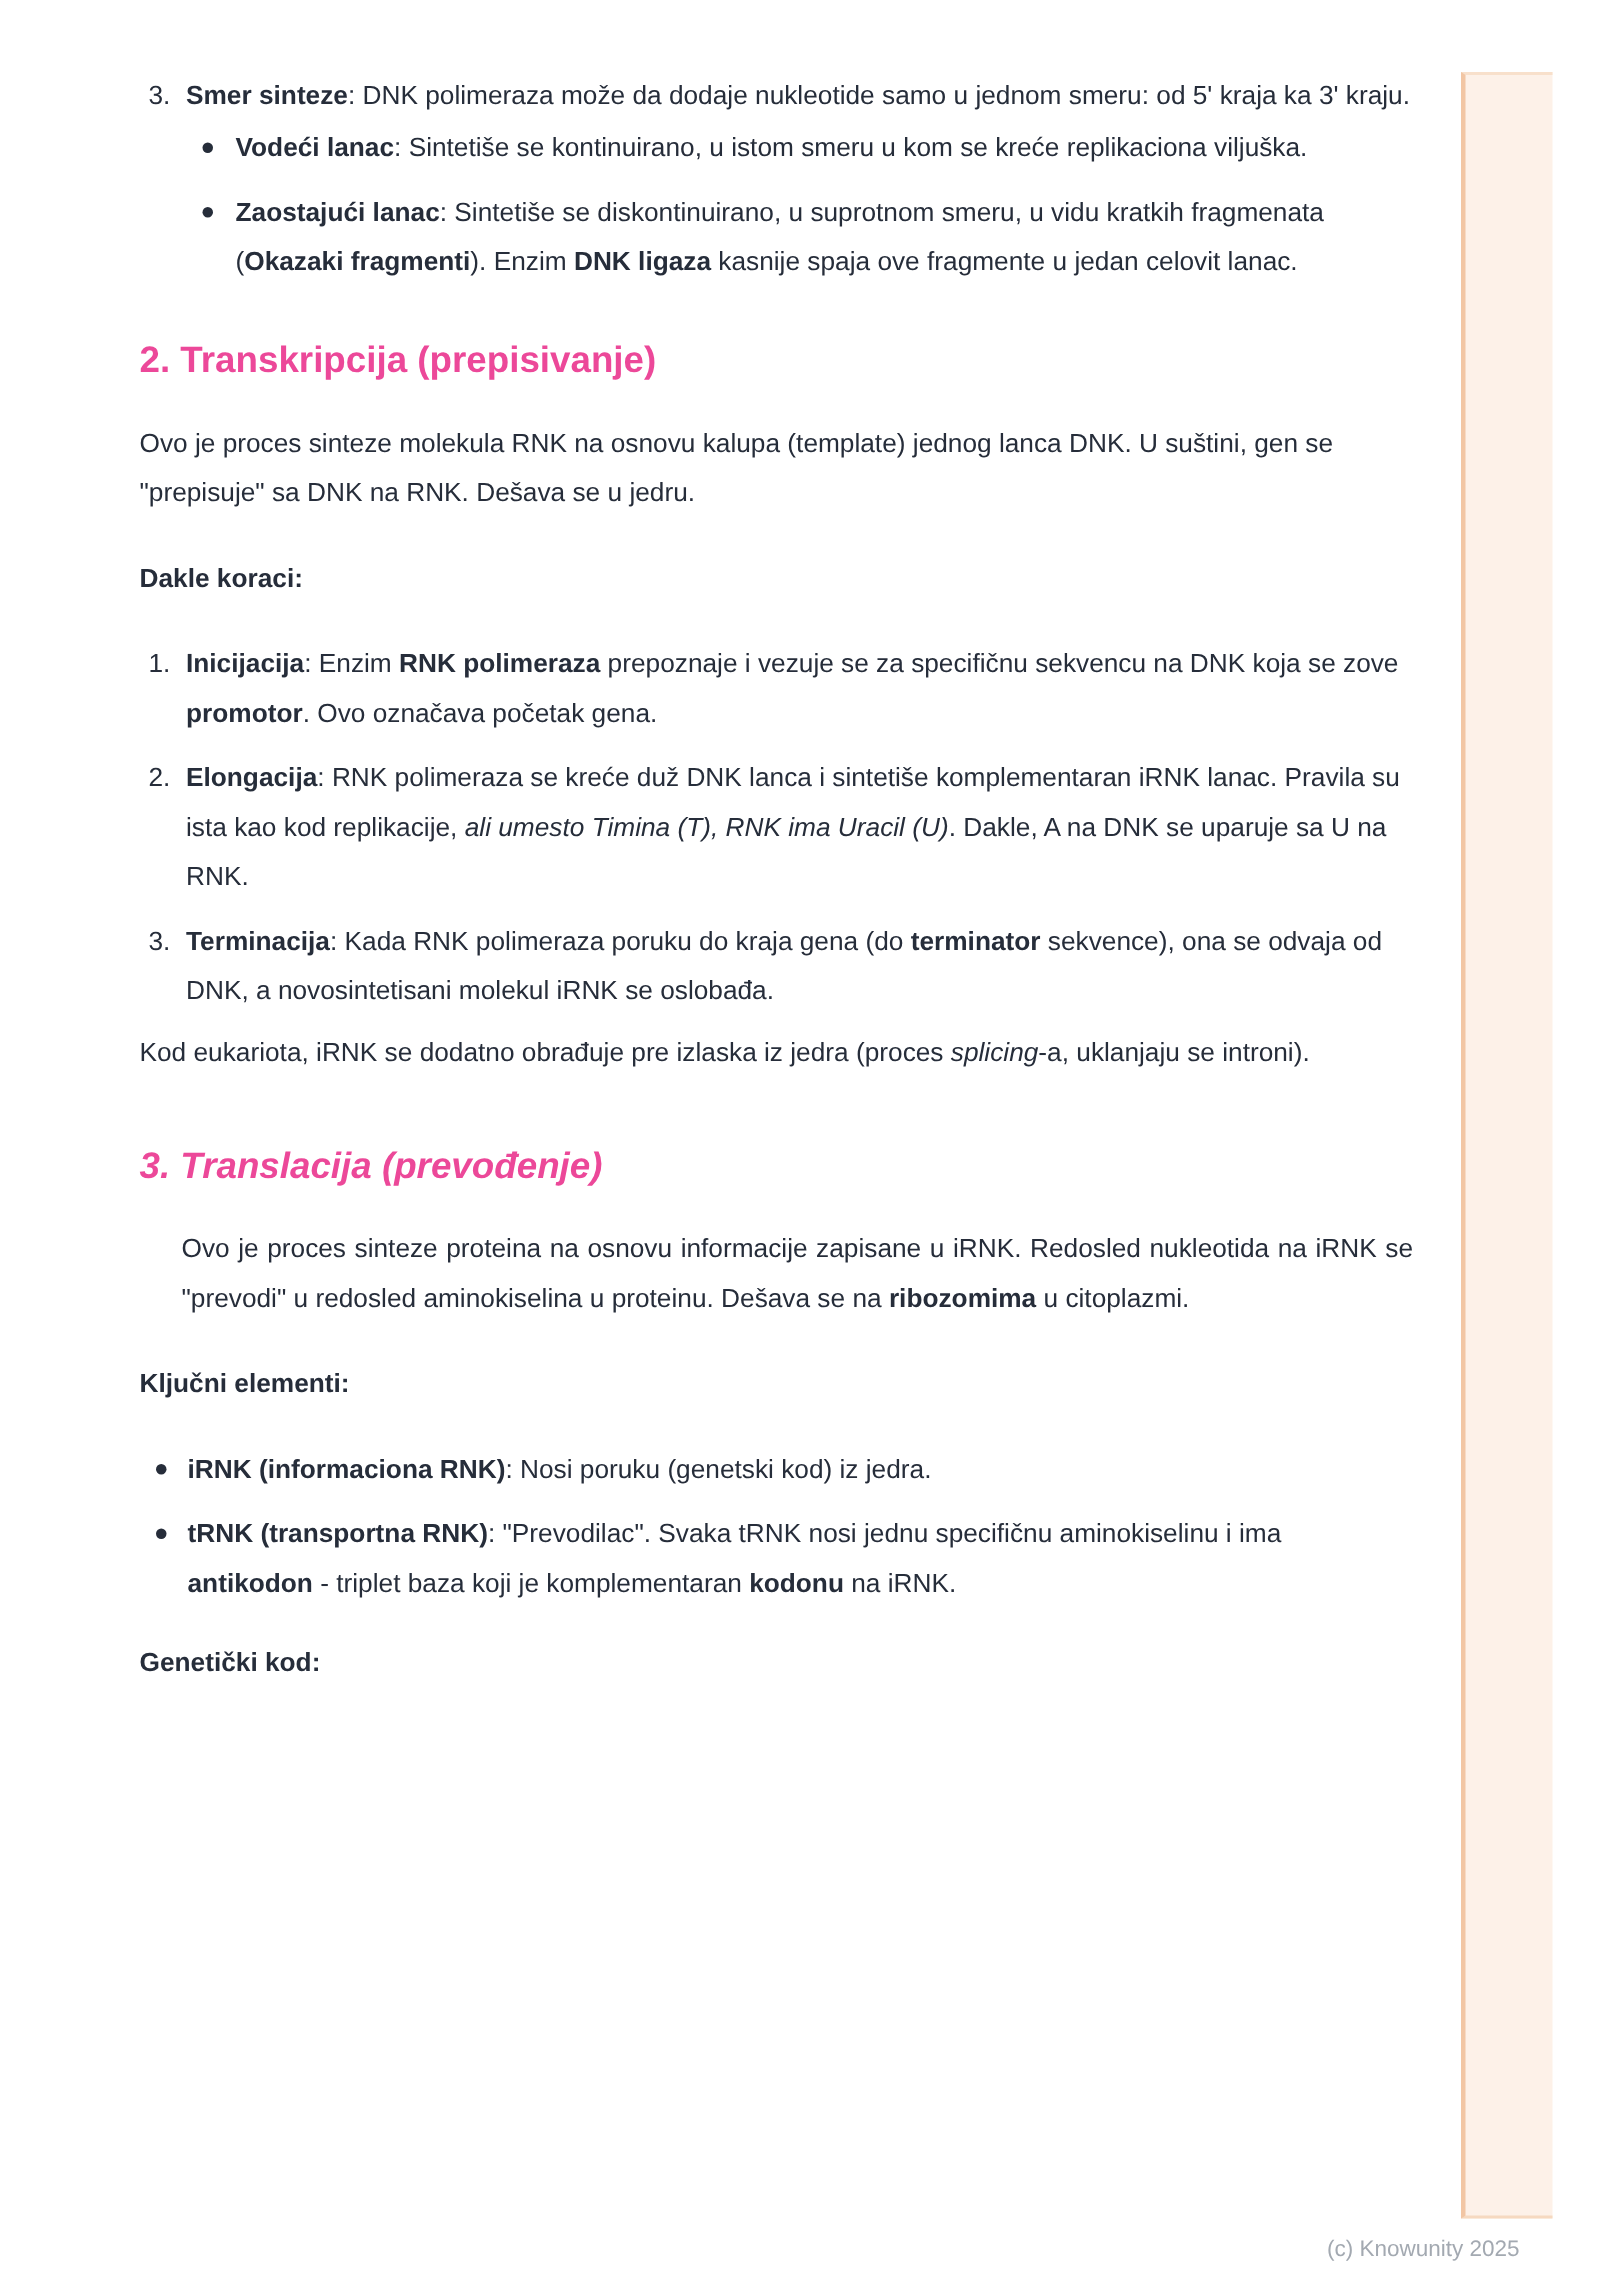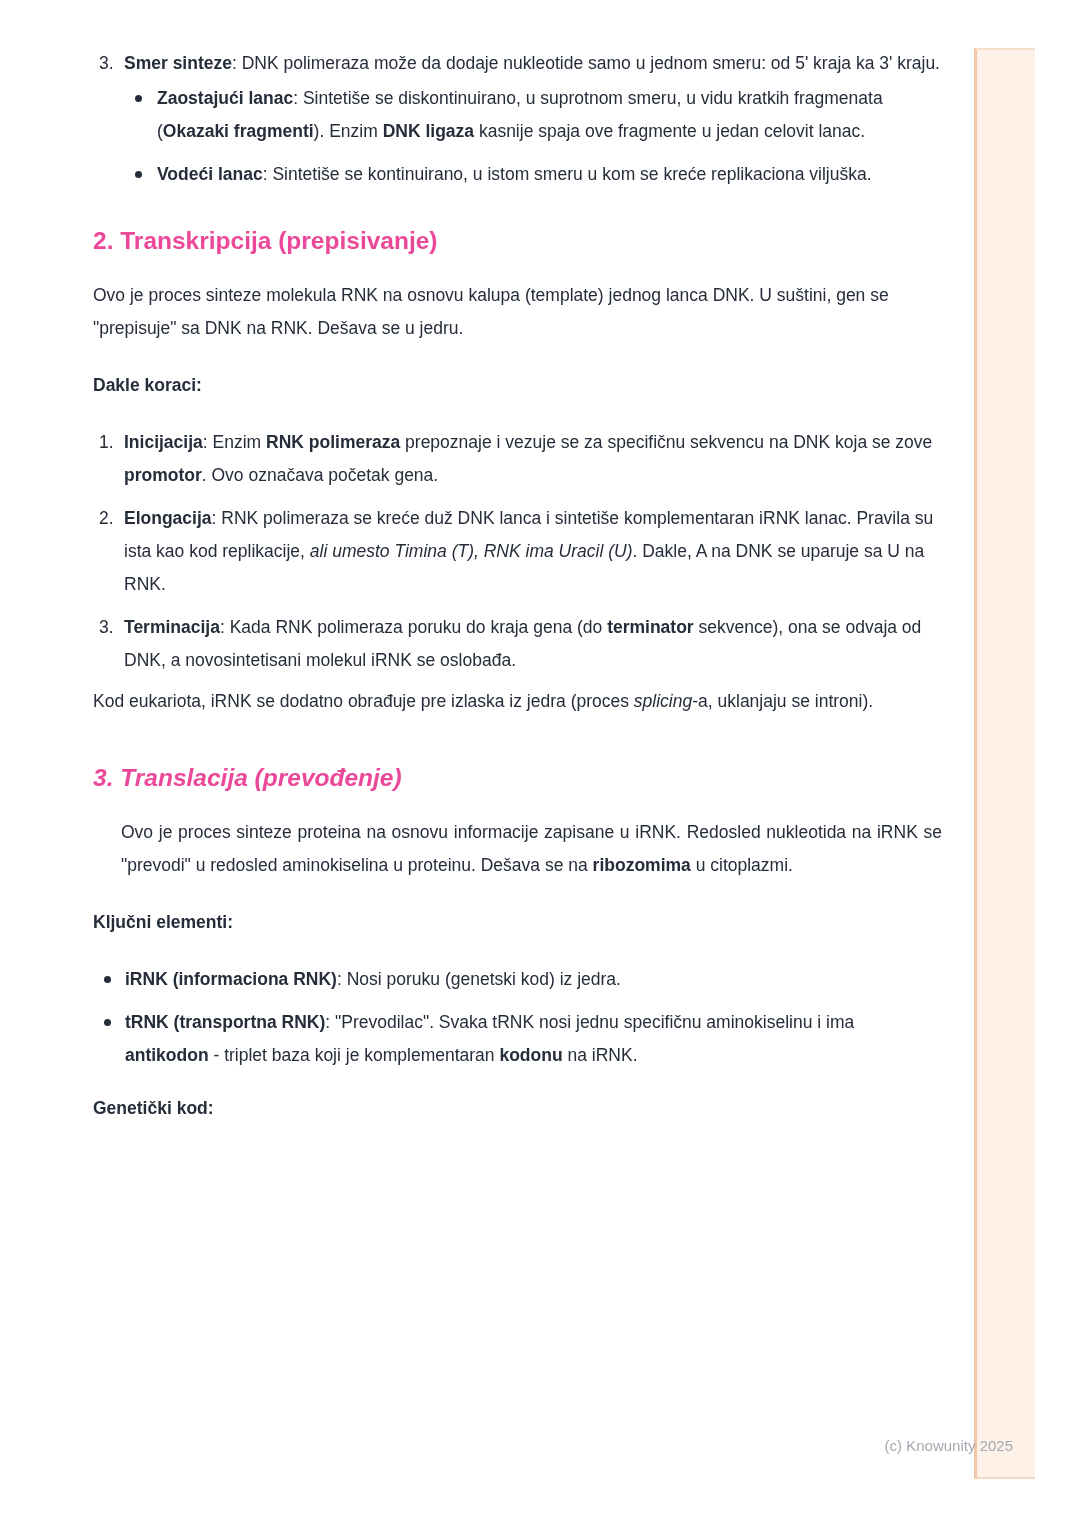--- a/index.html
+++ b/index.html
@@ -43,48 +43,48 @@
   .mt-p1 { margin-top:20px; }
   .mt-sub { margin-top:24px; }
   .mt-ol { margin-top:24px; }
   .mt-note { margin-top:8px; }
   .mt-h3 { margin-top:42px;font-style:italic; }
   .mt-p3 { margin-top:20px; }
   .mt-ul { margin-top:24px; }
   .mt-gen { margin-top:20px; }
   .justify { text-align:justify;margin-left:28px; }
   .watermark {
-    position:absolute; top:1437px; right:67px; z-index:2;
+    position:absolute; top:1491px; right:67px; z-index:2;
     font-size:15px; line-height:18px; color:#a3a9b1;
   }
 </style>
 </head>
 <body>
 
 <div class="page">
   <div class="stripe"></div>
 
   <div class="content">
 
     <div class="olist">
       <div class="li">
         <span class="marker">3.</span>
         <div class="li-body">
           <span class="b">Smer sinteze</span><span>: DNK polimeraza može da dodaje nukleotide samo u jednom smeru: od 5' kraja ka 3' kraju.</span>
           <div class="ulist-nested">
             <div class="li">
               <span class="marker dot"></span>
               <div class="li-body">
-                <span class="b">Zaostajući lanac</span><span>: Sintetiše se diskontinuirano, u suprotnom smeru, u vidu kratkih fragmenata (</span><span class="b">Okazaki fragmenti</span><span>). Enzim </span><span class="b">DNK ligaza</span><span> kasnije spaja ove fragmente u jedan celovit lanac.</span>
+                <span class="b">Vodeći lanac</span><span>: Sintetiše se kontinuirano, u istom smeru u kom se kreće replikaciona viljuška.</span>
               </div>
             </div>
             <div class="li">
               <span class="marker dot"></span>
               <div class="li-body">
-                <span class="b">Vodeći lanac</span><span>: Sintetiše se kontinuirano, u istom smeru u kom se kreće replikaciona viljuška.</span>
+                <span class="b">Zaostajući lanac</span><span>: Sintetiše se diskontinuirano, u suprotnom smeru, u vidu kratkih fragmenata (</span><span class="b">Okazaki fragmenti</span><span>). Enzim </span><span class="b">DNK ligaza</span><span> kasnije spaja ove fragmente u jedan celovit lanac.</span>
               </div>
             </div>
           </div>
         </div>
       </div>
     </div>
 
     <div class="section-heading mt-h2">2. Transkripcija (prepisivanje)</div>
 
     <p class="mt-p1">Ovo je proces sinteze molekula RNK na osnovu kalupa (template) jednog lanca DNK. U suštini, gen se "prepisuje" sa DNK na RNK. Dešava se u jedru.</p>

